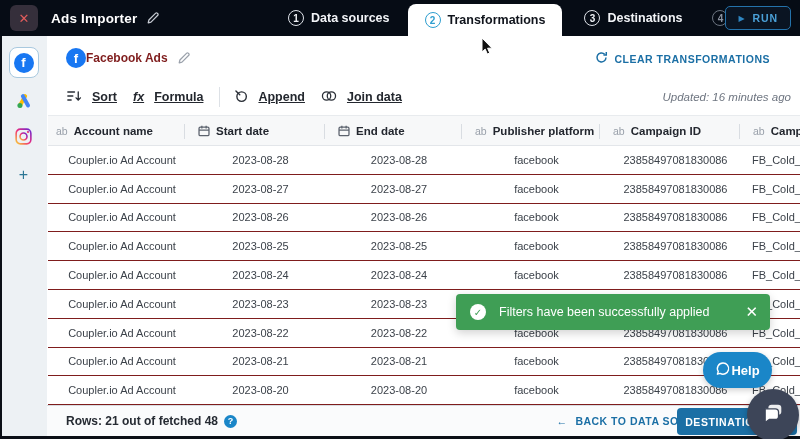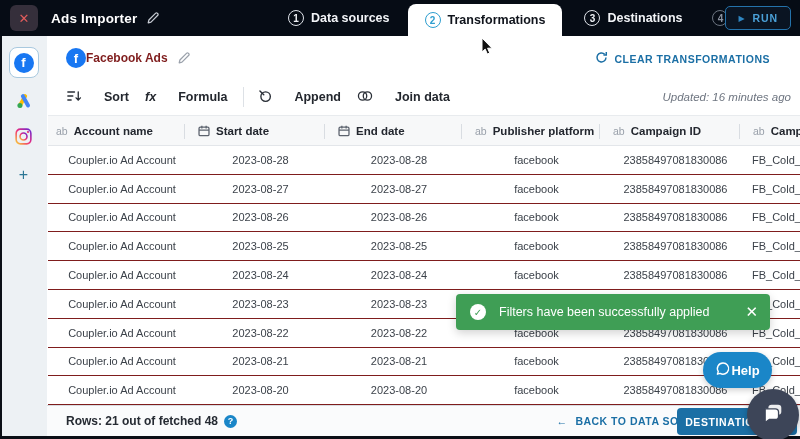--- a/index.html
+++ b/index.html
@@ -50,21 +50,21 @@
   .content-header .fb-circle { margin-left:19px; }
   .ch-title { margin-left:0; font-size:12px; font-weight:700; color:#7f1d1d; }
   .ch-pencil { margin-left:9px; color:#9aa1ab; display:flex; }
   .clear-link { position:absolute; right:30px; top:15px; display:flex; align-items:center; gap:6px;
     color:#1b6fa5; font-size:10.5px; font-weight:700; letter-spacing:.5px; }
 
   .toolbar { position:absolute; top:46px; left:9px; right:9px; height:30px; display:flex; align-items:center; }
   .chip { height:26px; padding:0 10px; background:#e9f1f8; border:1px solid #bed7e7; border-radius:5px;
     display:flex; align-items:center; gap:7px; font-size:12px; font-weight:600; color:#2b3138; white-space:nowrap; }
   .chip + .chip { margin-left:6px; }
-  .tool-btn { display:flex; align-items:center; gap:22px; font-size:12.5px; font-weight:600; color:#23272e; white-space:nowrap; }
+  .tool-btn { display:flex; align-items:center; gap:10px; font-size:12.5px; font-weight:600; color:#23272e; white-space:nowrap;text-decoration:underline; }
   .tb-sort { margin-left:11px; }
   .tb-formula { margin-left:16px; }
   .fx { font-style:italic; font-weight:700; font-size:12.5px; color:#23272e; }
   .v-divider { margin-left:16px; width:1px; height:20px; background:#dde1e6; }
   .tb-append { margin-left:14px; }
   .tb-join { margin-left:16px; }
   .updated { margin-left:auto; color:#6e7580; font-size:11.5px; white-space:nowrap;font-style:italic; }
 
   
   .table { position:absolute; top:79px; left:1px; right:0; bottom:31px; overflow:hidden;text-align:center; }

